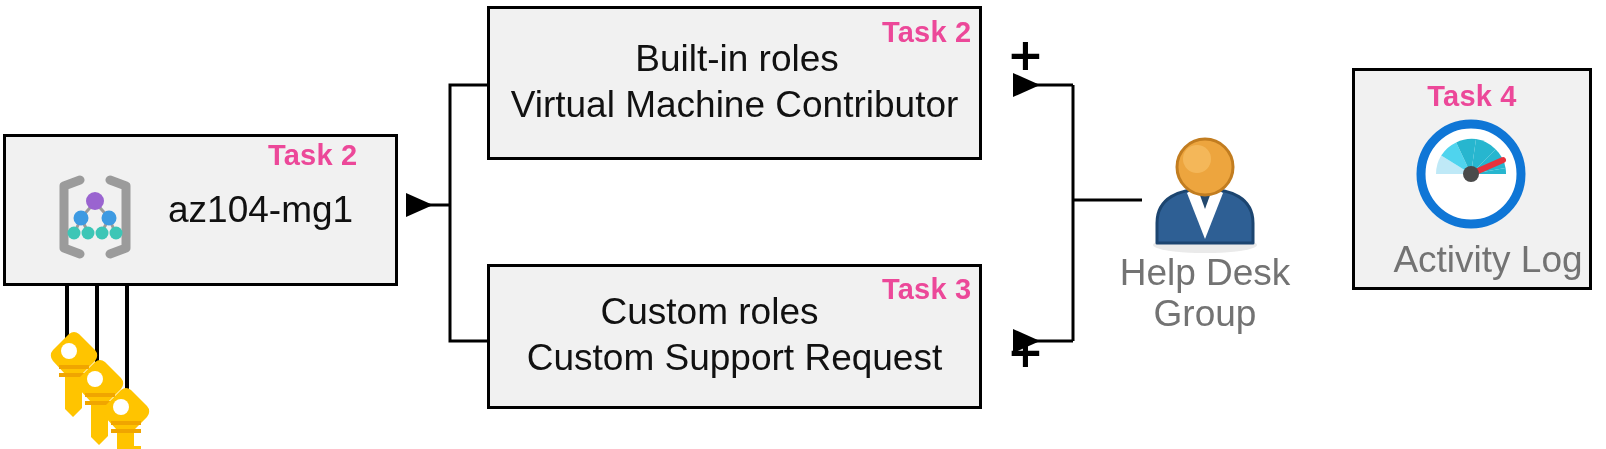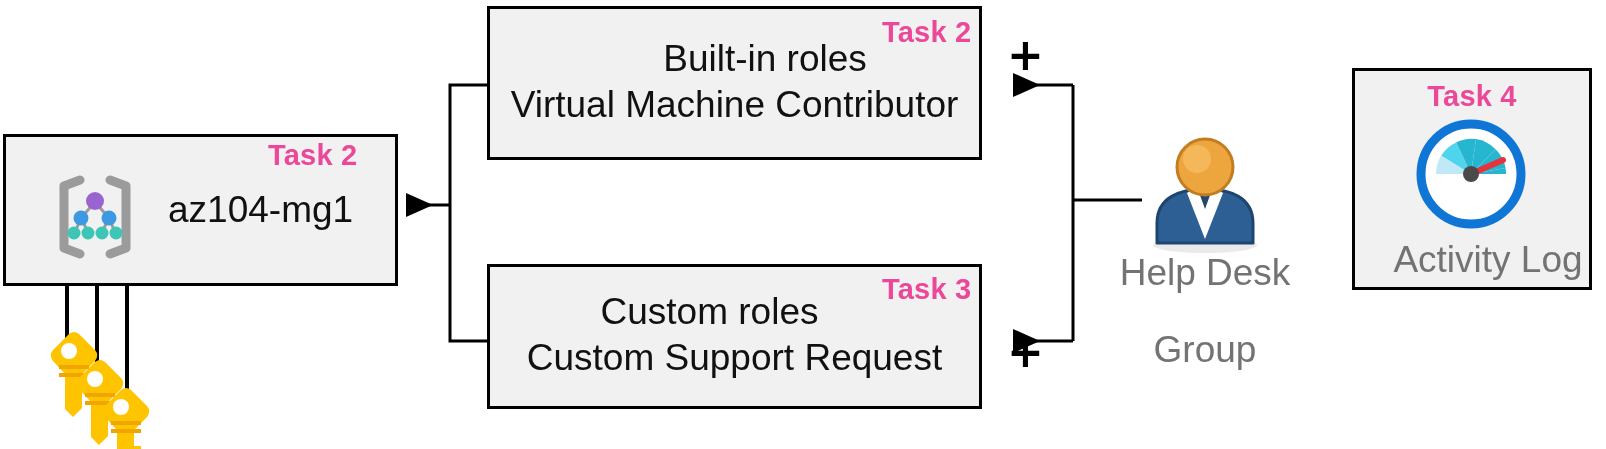--- a/index.html
+++ b/index.html
@@ -149,21 +149,21 @@
         <rect x="24" y="47" width="30" height="4" fill="#f0a500"></rect>
         <rect x="24" y="55" width="30" height="4" fill="#f0a500"></rect>
       </g>
     </svg>
   </div>
 
   <div class="box" style="left:487px; top:6px; width:495px; height:154px;"></div>
 
   <div class="task-label" style="left:882px; top:16px;">Task 2</div>
 
-  <div class="body-text" style="left:501px; top:38px; width:432px;padding-left:48px;">Built-in roles</div>
+  <div class="body-text" style="left:473px; top:38px; width:432px;padding-left:48px;">Built-in roles</div>
   <div class="body-text" style="left:487px; top:84px; width:495px;">Virtual Machine Contributor</div>
 
   <div class="plus" style="left:1007px; top:33px;">+</div>
 
   <div class="box" style="left:487px; top:264px; width:495px; height:145px;"></div>
 
   <div class="task-label" style="left:882px; top:273px;">Task 3</div>
 
   <div class="body-text" style="left:487px; top:291px; width:407px;margin-left:19px;">Custom roles</div>
   <div class="body-text" style="left:487px; top:337px; width:495px;">Custom Support Request</div>
@@ -175,21 +175,21 @@
       <ellipse cx="70" cy="110" rx="52" ry="8" fill="#d8d8d8" opacity="0.55"></ellipse>
       <path d="M22,108 L22,88 C22,63 44,54 70,54 C96,54 118,63 118,88 L118,108 Z" fill="#2e5f94" stroke="#1c4570" stroke-width="3" stroke-linejoin="round"></path>
       <path d="M52,58 L70,104 L88,58 L78,52 L62,52 Z" fill="#ffffff"></path>
       <path d="M62,52 L70,74 L78,52 Z" fill="#23486e"></path>
       <circle cx="70" cy="32" r="28" fill="#eda53e" stroke="#c27d20" stroke-width="3"></circle>
       <circle cx="62" cy="24" r="14" fill="#f5bd63" opacity="0.75"></circle>
     </svg>
   </div>
 
   <div class="caption" style="left:1085px; top:253px; width:240px;">Help Desk</div>
-  <div class="caption" style="left:1085px; top:294px; width:240px;margin-top:36px;">Group</div>
+  <div class="caption" style="left:1085px; top:294px; width:240px;">Group</div>
 
   <div class="box" style="left:1352px; top:68px; width:240px; height:222px;"></div>
 
   <div class="task-label" style="left:1352px; top:80px; width:240px; text-align:center;">Task 4</div>
 
   <div class="icon-abs" style="left:1415px; top:118px; width:112px; height:112px;">
     <svg width="112" height="112" viewBox="0 0 112 112">
       <circle cx="56" cy="56" r="50" fill="#ffffff" stroke="#0f76d6" stroke-width="9"></circle>
       <path d="M56,56 L21,56 A35,35 0 0 1 26.2,37.6 Z" fill="#bfe9f7"></path>
       <path d="M56,56 L26.2,37.6 A35,35 0 0 1 41.2,24.5 Z" fill="#4fd4ee"></path>

